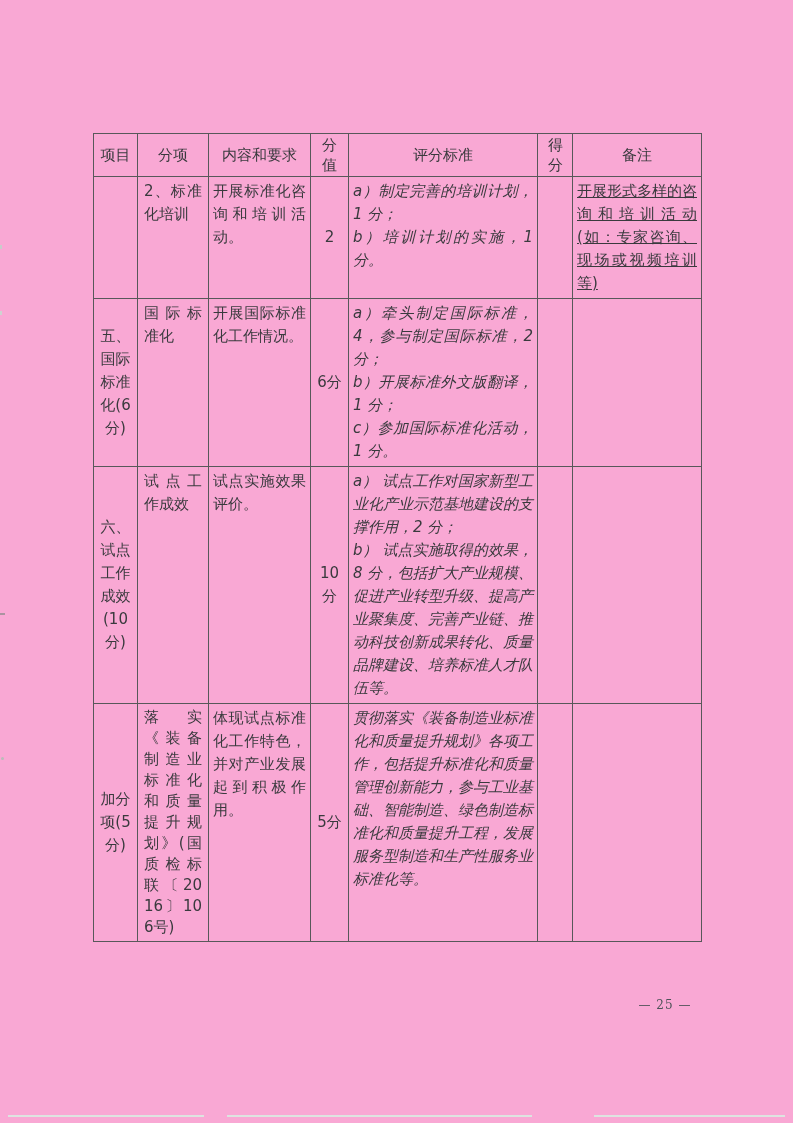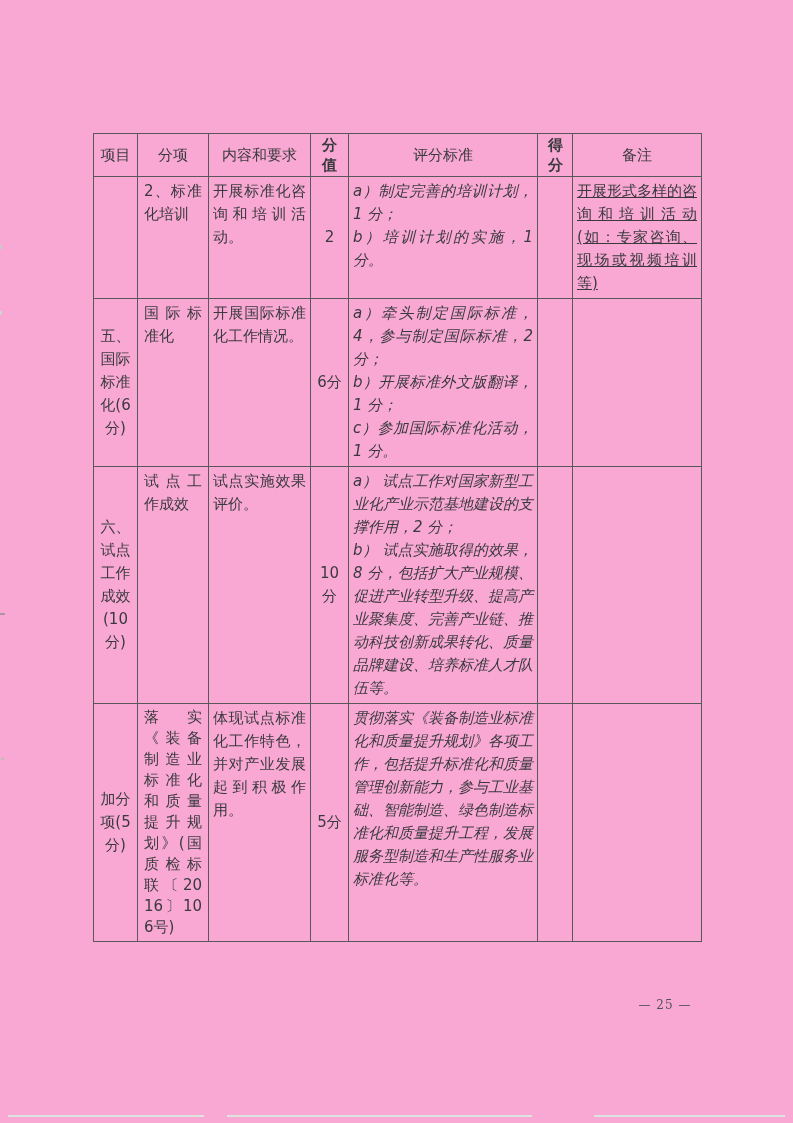--- a/index.html
+++ b/index.html
@@ -28,21 +28,21 @@
     vertical-align:top;
     word-break:break-all;
     overflow:hidden;
   }
   .score-table th {
     font-weight:normal;
     text-align:center;
     vertical-align:middle;
     line-height:20px;
   }
-  th.hdr-narrow { padding:0 10px;font-weight:bold; }
+  th.hdr-narrow { padding:0 10px; }
   td.c-item {
     text-align:center;
     vertical-align:middle;
     padding:2px;
     margin-top:31px;
   }
   td.c-subitem { padding:3px 6px; text-align:justify; text-justify:inter-ideograph; }
   td.c-content { text-align:justify; text-justify:inter-ideograph;margin-top:48px; }
   td.c-score   { text-align:center; vertical-align:middle; padding:2px 1px; }
   td.c-criteria{ text-align:justify; text-justify:inter-ideograph; white-space:pre-line;font-style:italic; }

